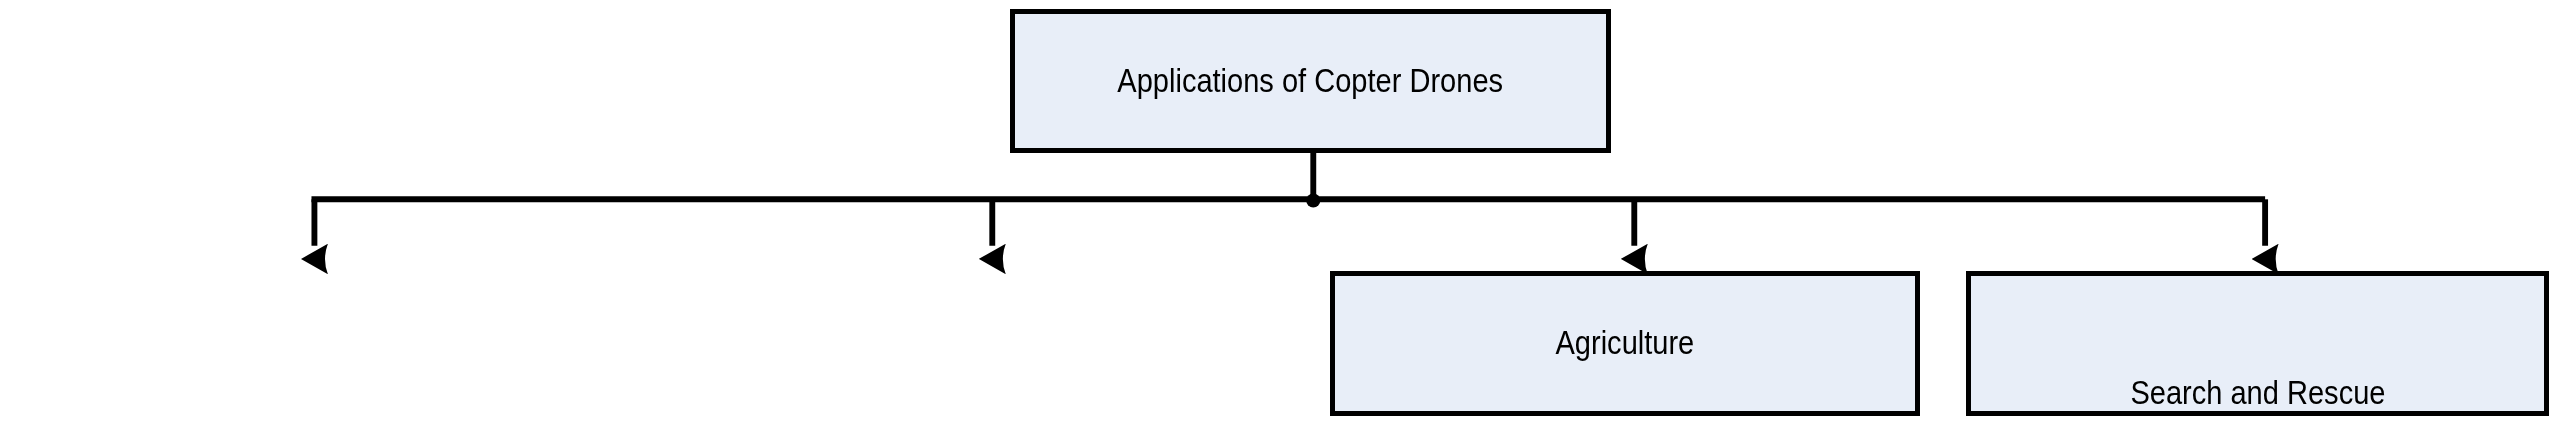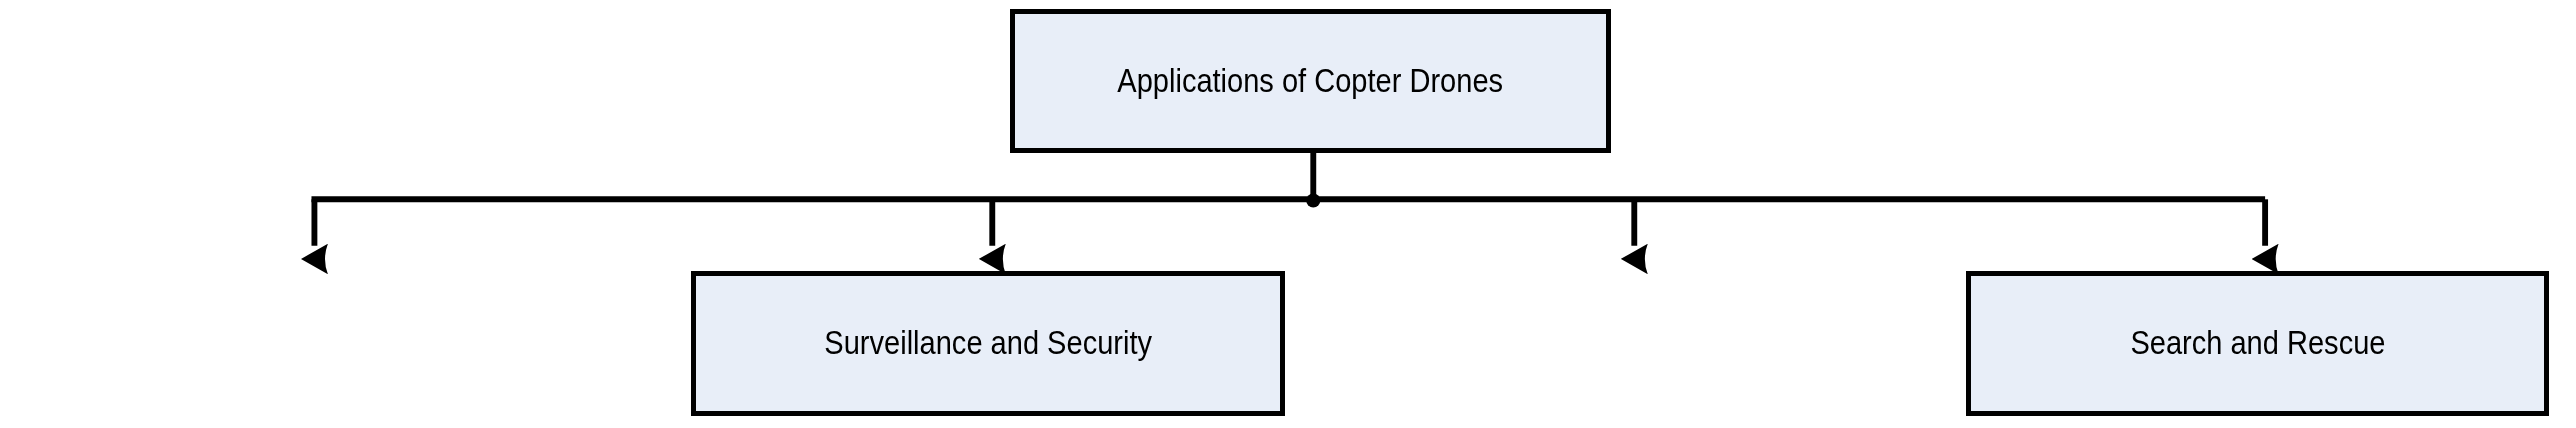--- a/index.html
+++ b/index.html
@@ -73,20 +73,21 @@
     left: 1330px;
     top: 271px;
     width: 590px;
     height: 145px;
   }
   #node-child-3 {
     left: 1966px;
     top: 271px;
     width: 583px;
     height: 145px;
+    align-items: flex-end;
   }
 </style>
 </head>
 <body>
 
 <div id="diagram-canvas">
 
   <svg id="diagram-svg" viewBox="0 0 4378 728" xmlns="http://www.w3.org/2000/svg">
     <defs>
       <marker id="arrowhead" markerWidth="5.2" markerHeight="4.6" refX="0.35" refY="2.3" orient="auto" markerUnits="strokeWidth">
@@ -107,23 +108,23 @@
     <line x1="2778" y1="339" x2="2778" y2="418" stroke="#000000" stroke-width="10" marker-end="url(#arrowhead)"></line>
 
     <line x1="3851" y1="339" x2="3851" y2="418" stroke="#000000" stroke-width="10" marker-end="url(#arrowhead)"></line>
   </svg>
 
   <div class="node-box" id="node-root">
     <span class="node-label">Applications of Copter Drones</span>
   </div>
 
 
-  <div class="node-box" id="node-child-1">
-    <span class="node-label">Surveillance and Security</span>
+
+  <div class="node-box" id="node-child-2">
+    <span class="node-label">Agriculture</span>
   </div>
-
 
   <div class="node-box" id="node-child-3">
     <span class="node-label">Search and Rescue</span>
   </div>
 
 </div>
 
 
 </body></html>

